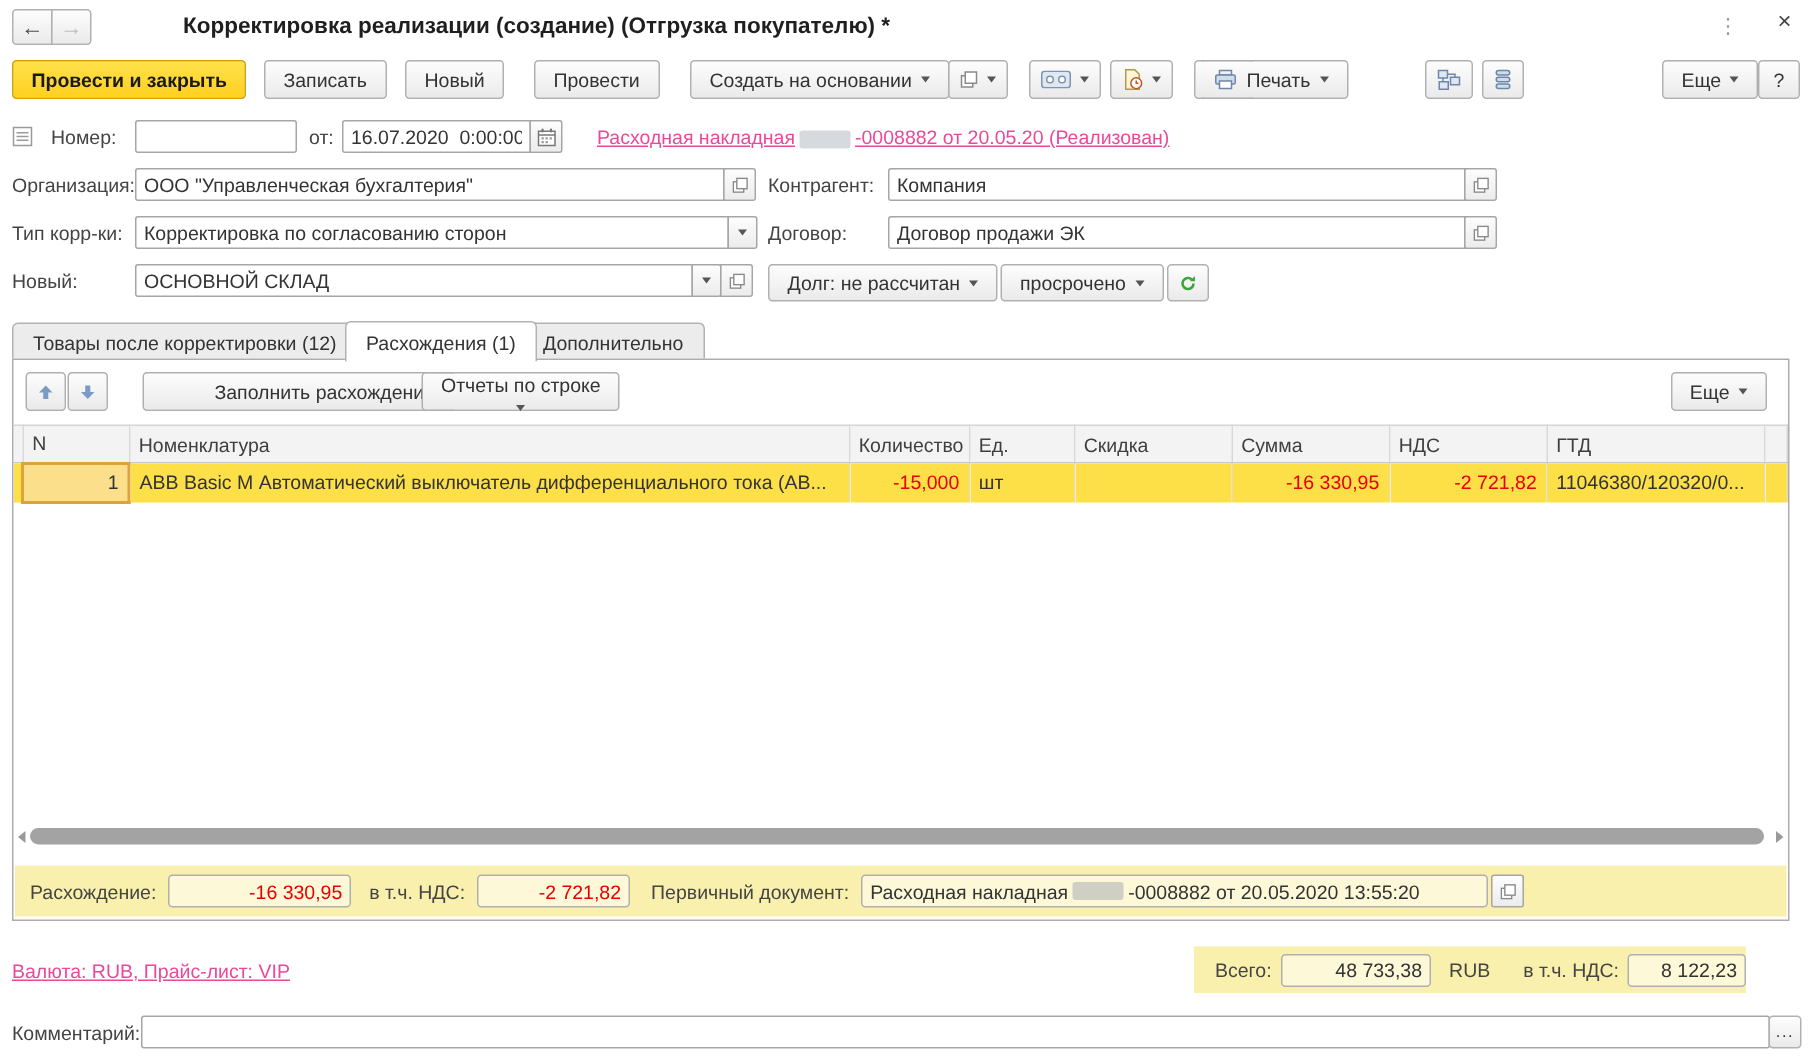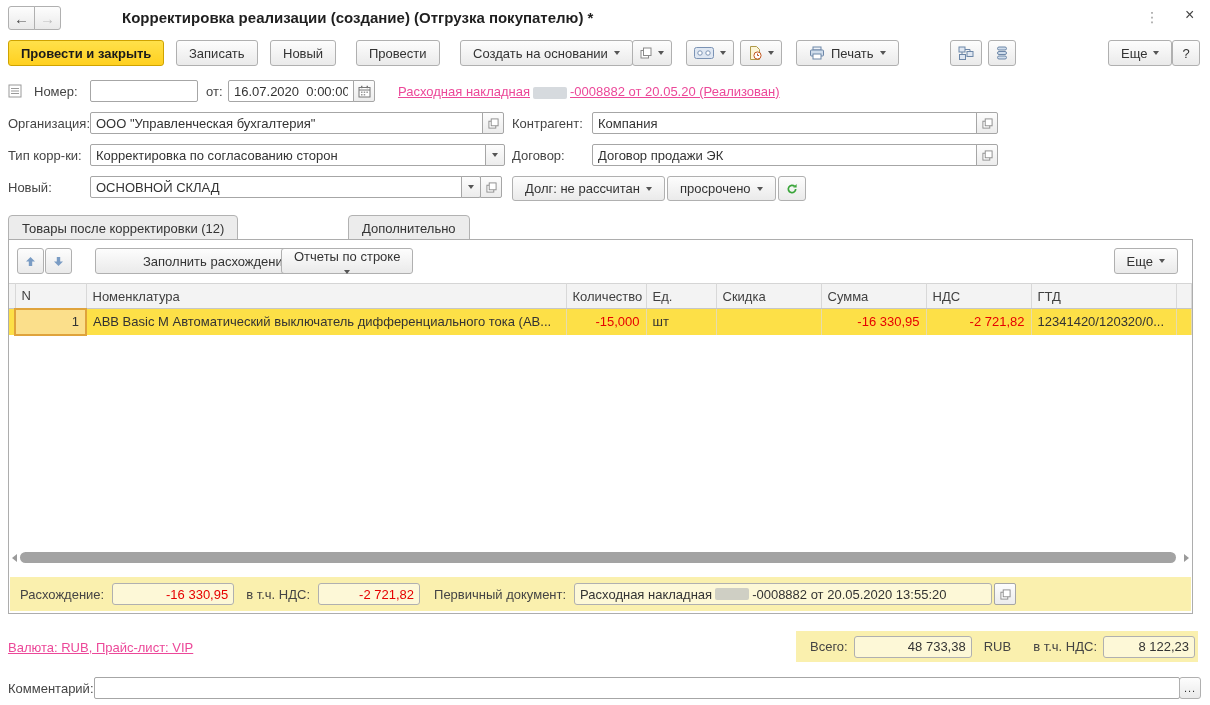--- a/index.html
+++ b/index.html
@@ -69,21 +69,21 @@
   .hs-left { border-right:5px solid #9a9a9a; }
   .hs-right { border-left:5px solid #9a9a9a; }
   .hs-track { flex:1; height:13px; position:relative; }
   .hs-thumb { position:absolute; left:1px; right:6px; top:1px; height:11px; background:#a3a3a3; border-radius:6px; cursor:grab; }
 
   
   .band { background:#faf0ae; }
   .panel-footer { position:absolute; left:1px; right:1px; bottom:2px; height:34px; display:flex; align-items:center; }
   .bfield { height:22px; border:1px solid #b0b0b0; border-radius:3px; background:#fdf8d7; display:inline-flex;
             align-items:center; padding:0 5px; white-space:nowrap; overflow:hidden; }
-  .totals-band { position:absolute; left:796px; top:631px; width:402px; height:31px; display:flex; align-items:center; }
+  .totals-band { position:absolute; left:796px; top:631px; width:368px; height:31px; display:flex; align-items:center; }
 
   .ellipsis-btn { width:22px; height:22px; font-size:11px; letter-spacing:1px; padding:0; }
 </style>
 </head>
 <body>
 
 <div class="app">
 
   <div class="abs navgrp" style="left:8px; top:6px;">
     <button class="btn">
@@ -266,20 +266,23 @@
     </button>
   <button class="btn icon-btn abs" style="left:778px; top:176px; height:25px; width:28px;">
     <svg width="14" height="14" viewBox="0 0 14 14">
         <path d="M11.3 7a4.3 4.3 0 1 1-1.2-3" fill="none" stroke="#3aa53a" stroke-width="2"></path>
         <path d="M12.4 1.2 L12.4 5.2 L8.4 5.2 Z" fill="#3aa53a"></path>
       </svg>
   </button>
 
   <div class="tab" style="left:8px;">
       <span>Товары после корректировки (12)</span>
+    </div>
+  <div class="tab active" style="left:230px;">
+      <span>Расхождения (1)</span>
     </div>
   <div class="tab" style="left:348px;">
       <span>Дополнительно</span>
     </div>
 
   <div class="panel">
 
     <button class="btn icon-btn abs" style="left:8px; top:8px; width:27px;">
       <svg width="11" height="11" viewBox="0 0 11 11">
           <path d="M5.5 1 L10 5.6 H7.2 V10 H3.8 V5.6 H1 Z" fill="#7a9cc4"></path>
@@ -331,21 +334,21 @@
         </tr>
         <tr>
           <td style="padding:0"></td>
           <td class="num cur">1</td>
           <td>ABB Basic M Автоматический выключатель дифференциального тока (АВ...</td>
           <td class="num red">-15,000</td>
           <td>шт</td>
           <td></td>
           <td class="num red">-16 330,95</td>
           <td class="num red">-2 721,82</td>
-          <td>12341420/120320/0...</td>
+          <td>11046380/120320/0...</td>
           <td></td>
         </tr>
       </tbody>
         </table>
     </div>
 
     <div class="hscroll">
       <span class="hs-arrow hs-left"></span>
       <span class="hs-track">
           <span class="hs-thumb"></span>

